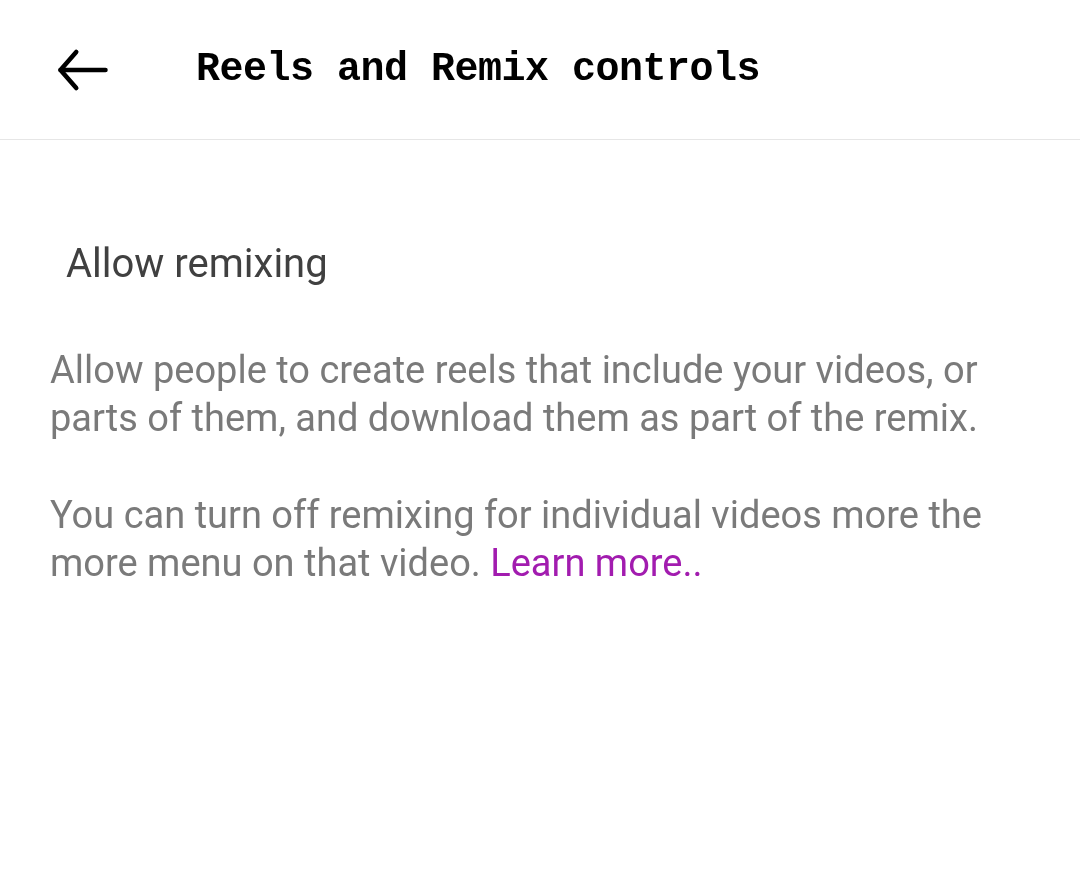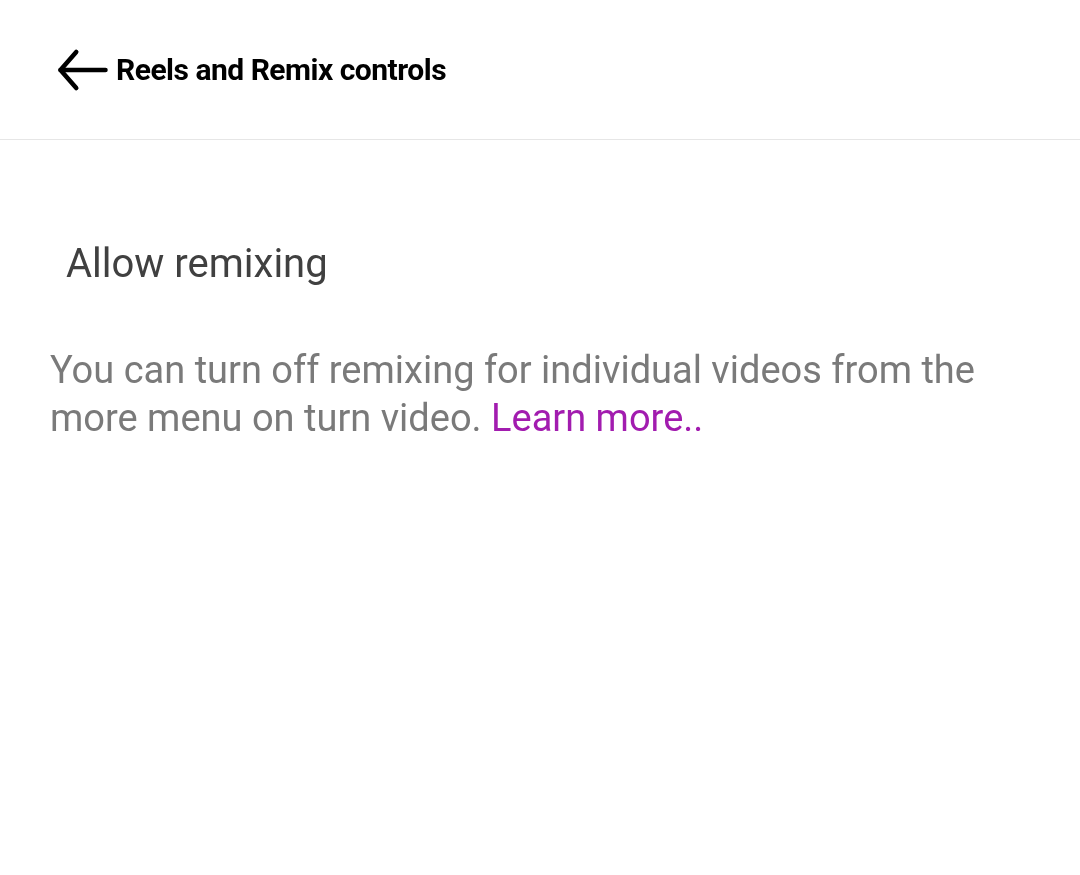--- a/index.html
+++ b/index.html
@@ -29,23 +29,25 @@
     justify-content: center;
     cursor: pointer;
     flex-shrink: 0;
   }
   .back-btn svg {
     width: 54px;
     height: 54px;
     stroke: #000;
   }
   .header-title {
-    font-size: 30px;
+    font-size: 40px;
     font-weight: 700;
+    margin-left: 80px;
     letter-spacing: -0.5px;
+    font-family: Liberation Mono, monospace;
   }
 
   .content {
     padding: 100px 50px 0 50px;
   }
 
   .section-title {
     font-size: 40px;
     font-weight: 700;
     margin: 0 0 70px 0;
@@ -133,18 +135,19 @@
       <polyline points="18,8 4,24 18,40"></polyline>
     </svg>
   </div>
   <div class="header-title">Reels and Remix controls</div>
 </div>
 
 <div class="content">
 
   <div class="subheading">Allow remixing</div>
 
+  <p class="desc">Allow people to create reels that include your videos, or parts of them, and download them as part of the remix.</p>
 
   <p class="desc">
-    <span>You can turn off remixing for individual videos from the more menu on turn video. </span><span class="link">Learn more..</span>
+    <span>You can turn off remixing for individual videos more the more menu on that video. </span><span class="link">Learn more..</span>
   </p>
 
 </div>
 
 </body></html>

